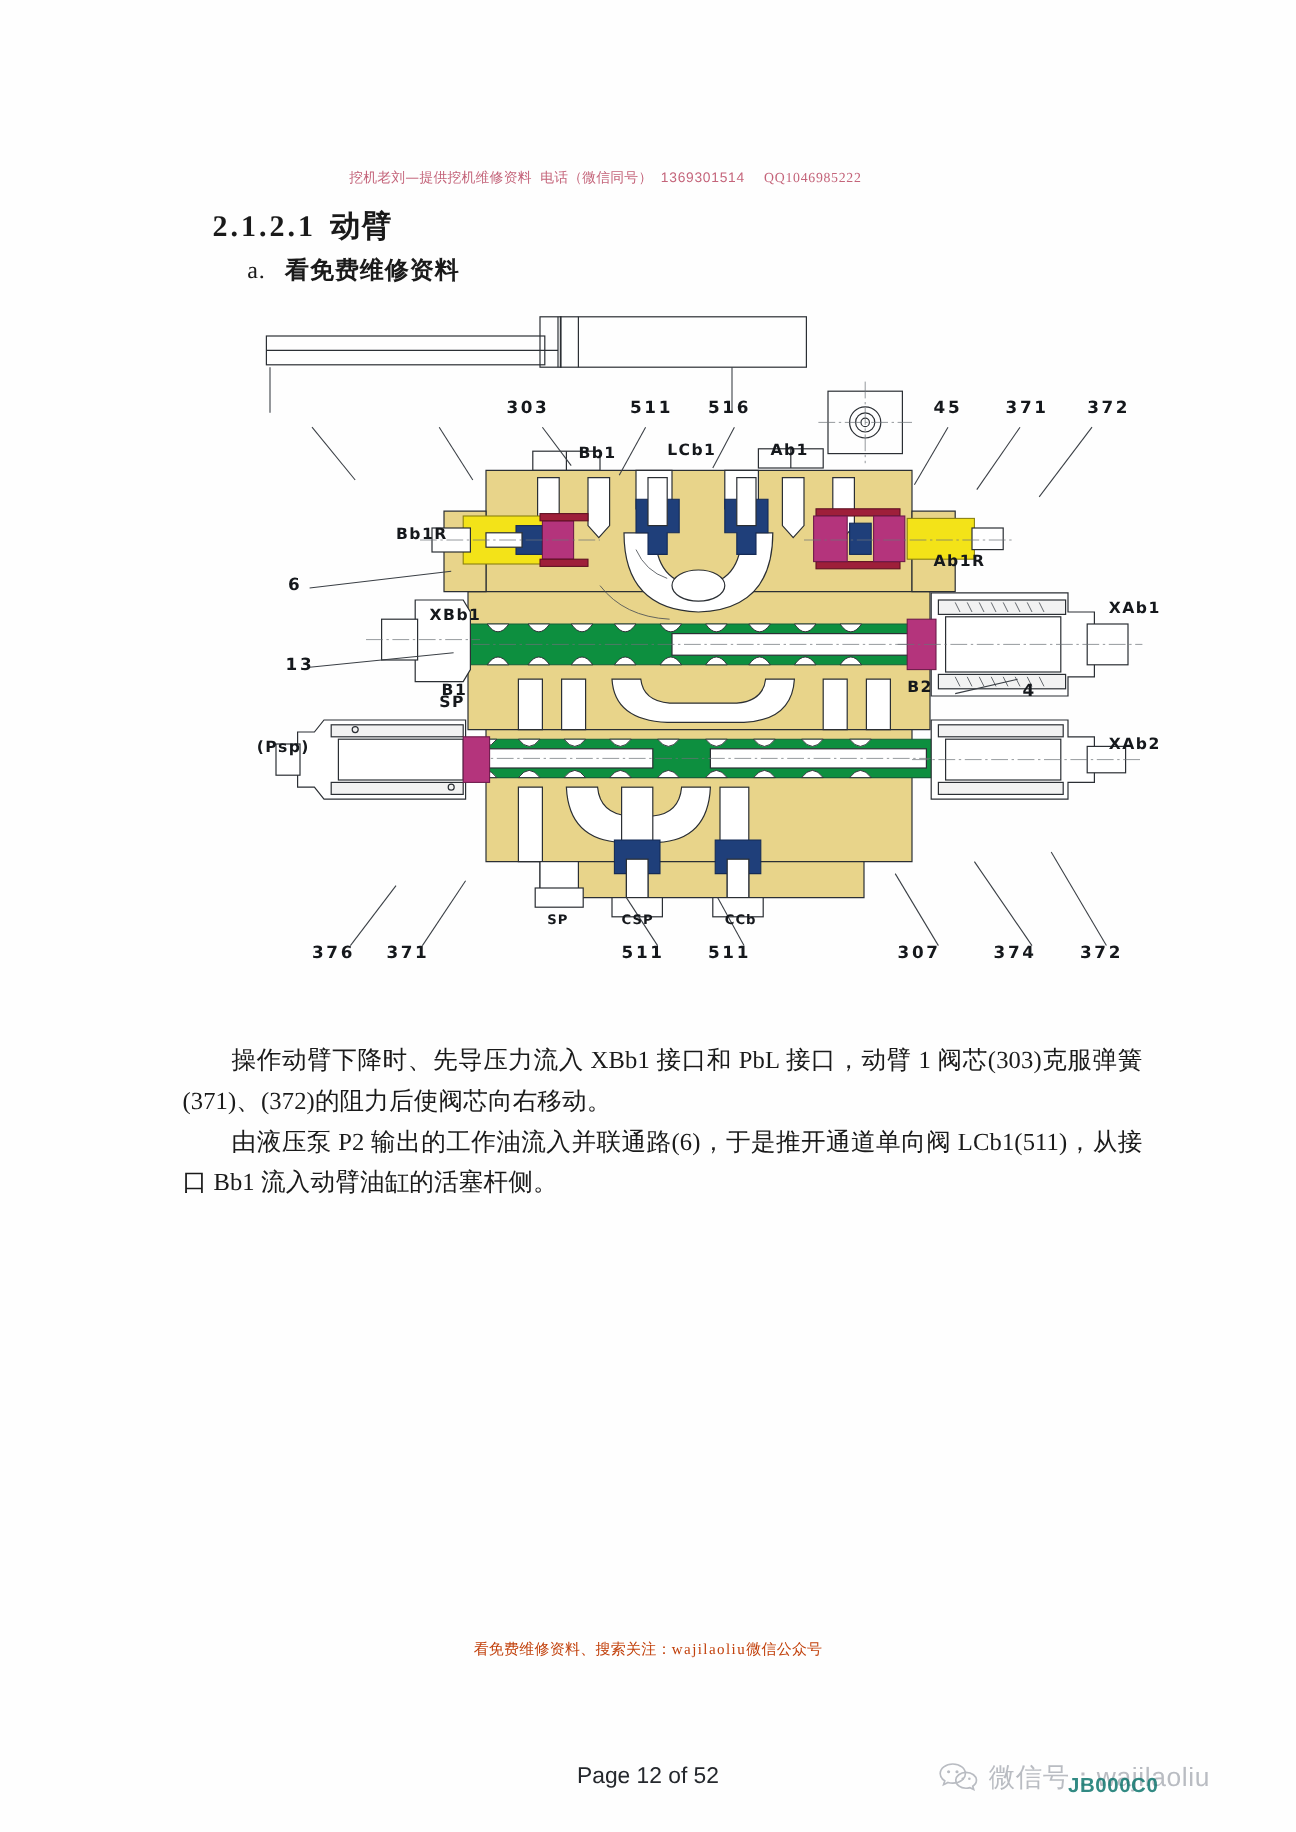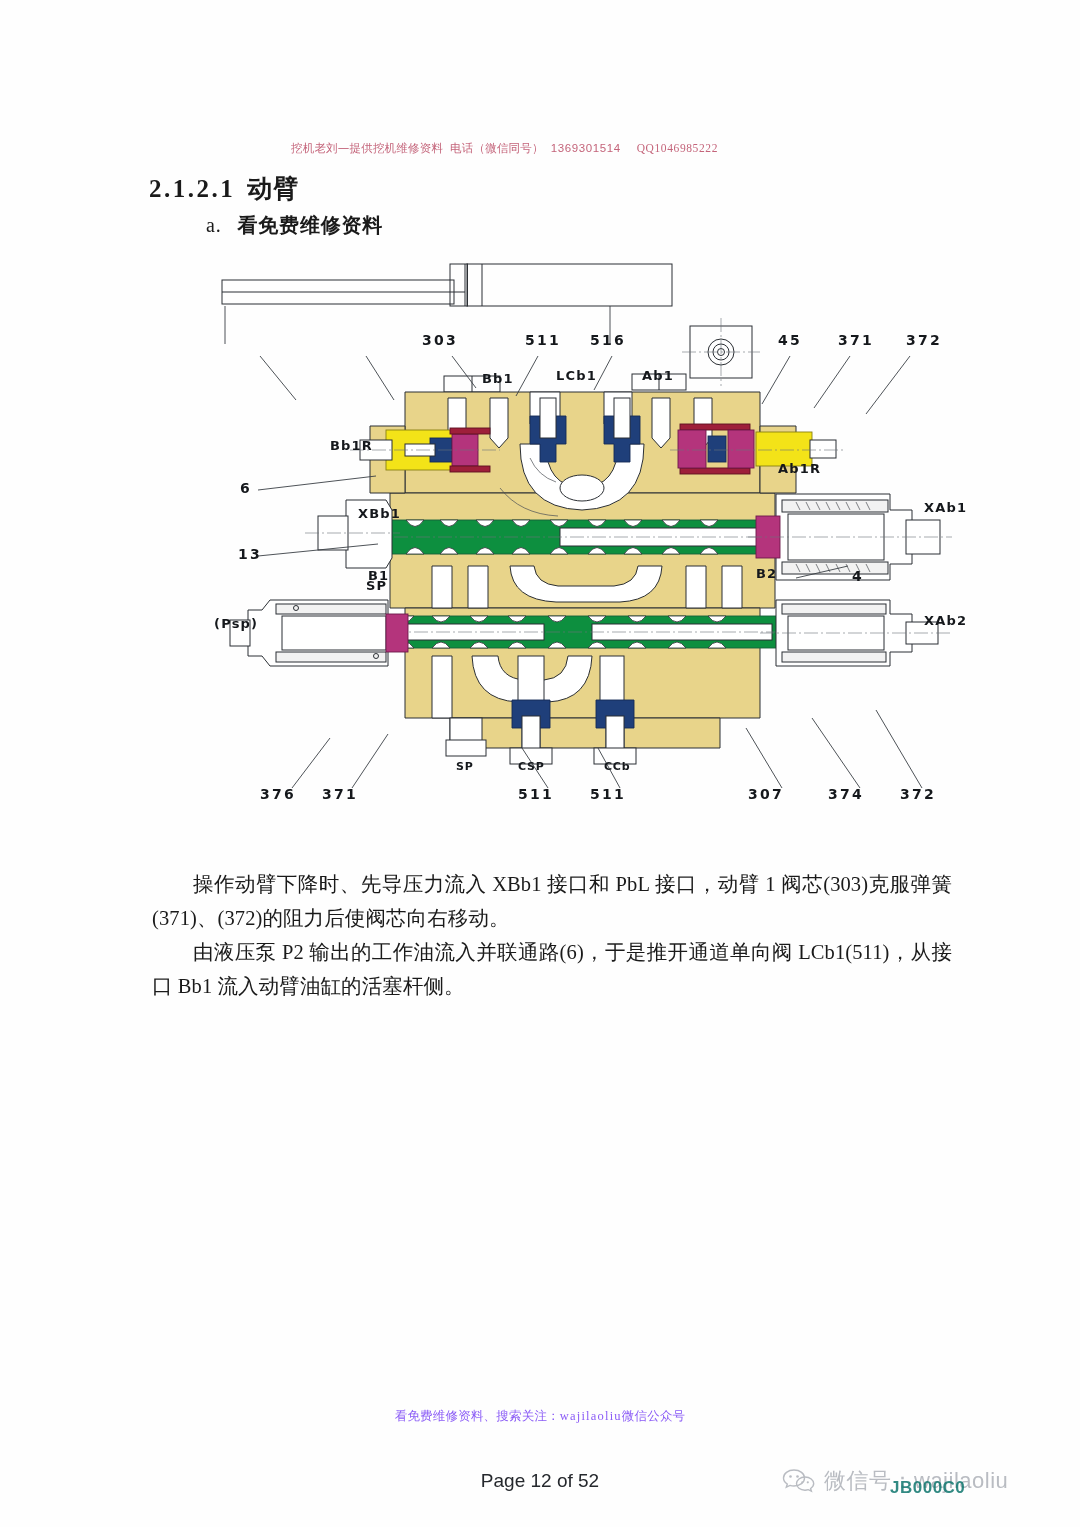--- a/index.html
+++ b/index.html
@@ -35,21 +35,21 @@
     white-space: nowrap;
   }
   .vendor-banner .seg { margin-right: 7px; }
   .vendor-banner .phone { font-family: Liberation Sans, sans-serif; letter-spacing: 0.6px; }
   .vendor-banner .qq { margin-left: 16px; font-family: "Liberation Serif", serif; letter-spacing: 0.6px; }
 
   
   .h-section {
     position: absolute;
     top: 172px;
-    left: 149px;
+    left: 177px;
     font-size: 25px;
     font-weight: bold;
     letter-spacing: 1px;
     white-space: nowrap;
   }
   .h-section .num { letter-spacing: 2.5px; margin-right: 12px; }
   .h-sub {
     position: absolute;
     top: 212px;
     left: 206px;
@@ -97,27 +97,27 @@
     font-size: 20.5px;
     line-height: 33.5px;
     text-align: justify;
     letter-spacing: 0.1px;
   }
   .body-text p { margin: 0 0 1px 0; text-indent: 41px; }
 
   
   .footer-note {
     position: absolute;
-    top: 1408px;
+    top: 1366px;
     left: 0;
     width: 1080px;
     text-align: center;
     font-family: "DejaVu Sans", sans-serif;
     font-size: 12.5px;
-    color: #8b5cf6;
+    color: #c2410c;
     letter-spacing: 0.2px;
   }
   .footer-note .latin { font-family: "Liberation Serif", serif; letter-spacing: 1.2px; }
   .page-number {
     position: absolute;
     top: 1470px;
     left: 0;
     width: 1080px;
     text-align: center;
     font-family: "Liberation Sans", sans-serif;

